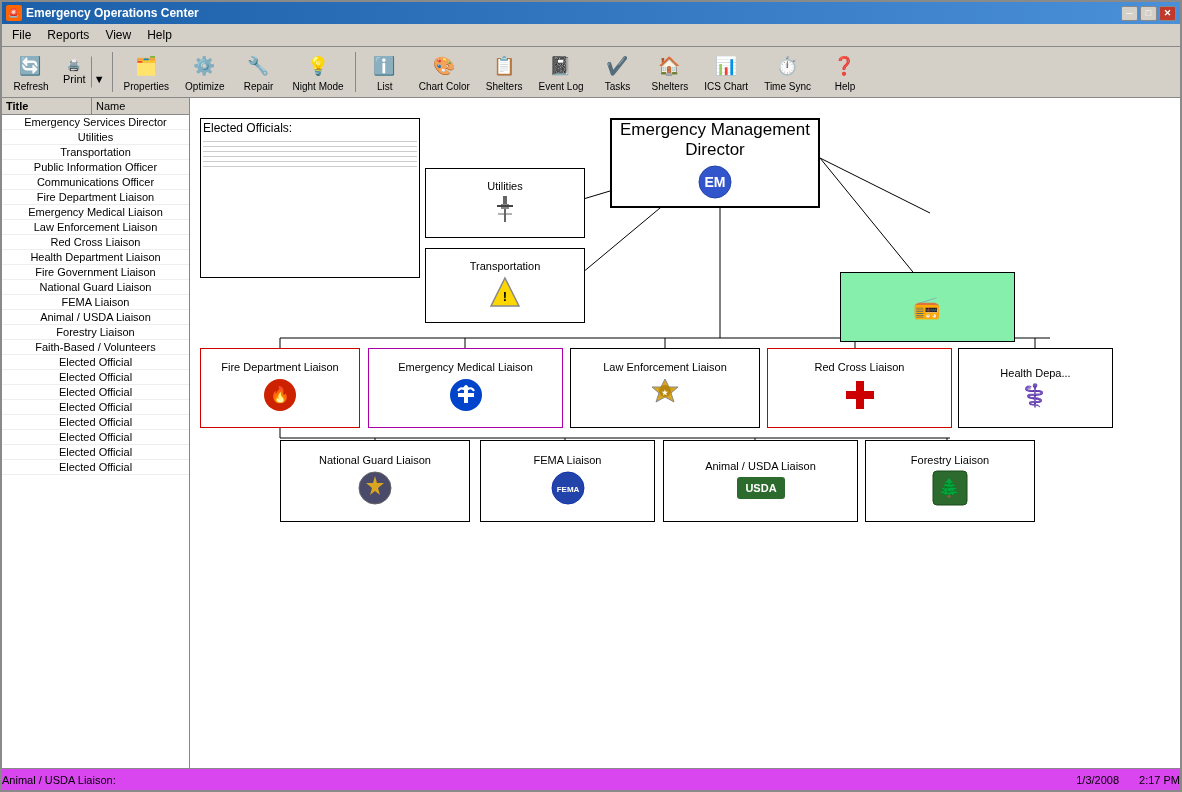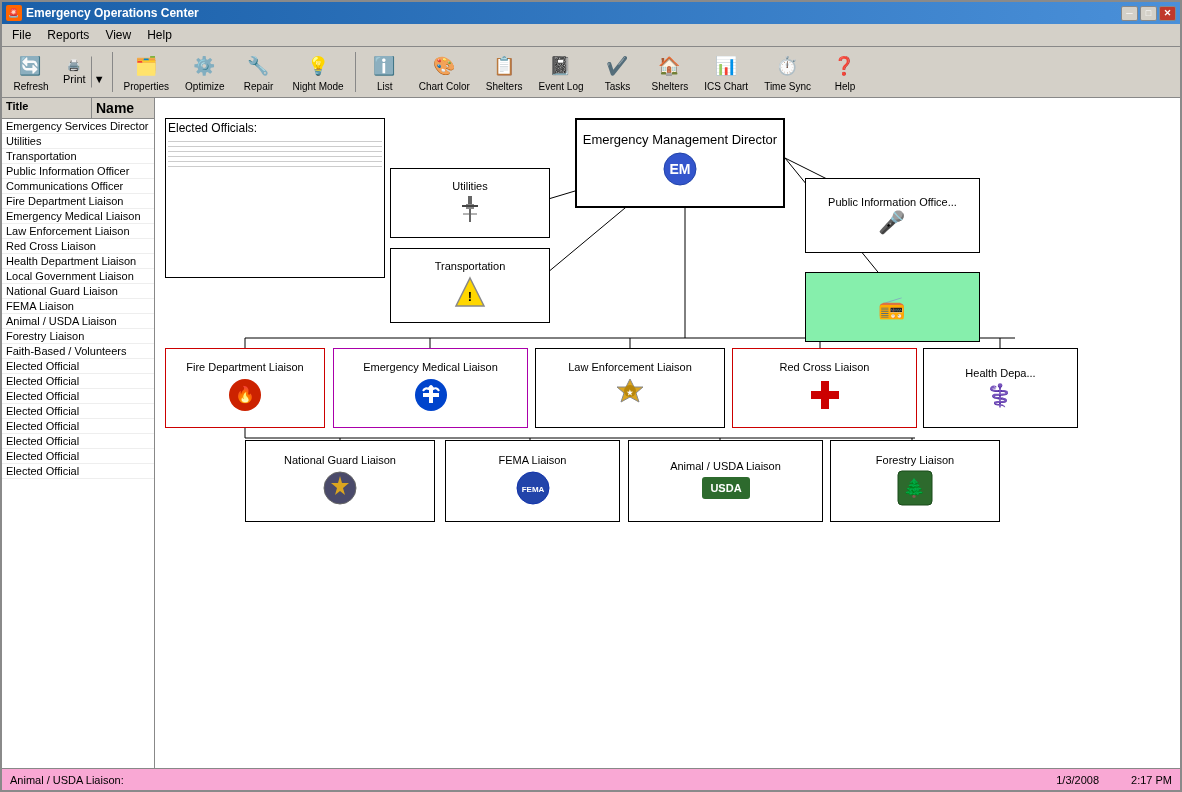--- a/index.html
+++ b/index.html
@@ -119,51 +119,52 @@
       height: 40px;
       background: #888;
       margin: 0 2px;
     }
     .content-area {
       display: flex;
       flex: 1;
       overflow: hidden;
     }
     .sidebar {
-      width: 153px;
+      width: 188px;
       background: white;
       border-right: 1px solid #888;
       overflow-y: auto;
       flex-shrink: 0;
     }
     .sidebar-header {
       display: flex;
       background: #d4d0c8;
       border-bottom: 1px solid #888;
     }
     .sidebar-col-title {
       width: 90px;
       padding: 2px 4px;
       font-weight: bold;
       font-size: 11px;
       border-right: 1px solid #888;
     }
     .sidebar-col-name {
       padding: 2px 4px;
-      font-weight: bold;
-      font-size: 14px;
+      font-weight: normal;
+      font-size: 11px;
     }
     .sidebar-item {
       padding: 1px 4px;
       font-size: 11px;
       cursor: pointer;
       border-bottom: 1px solid #eee;
       white-space: nowrap;
       overflow: hidden;
       text-overflow: ellipsis;
+      text-align: center;
     }
     .main-content {
       flex: 1;
       background: white;
       overflow: auto;
       position: relative;
     }
     .chart-area {
       position: relative;
       width: 1200px;
@@ -173,32 +174,32 @@
     
     .connector-svg {
       position: absolute;
       top: 0;
       left: 0;
       width: 100%;
       height: 100%;
       pointer-events: none;
     }
     .status-bar {
-      background: #f9a8d4;
+      background: #d946ef;
       border-top: 1px solid #888;
       height: 22px;
       display: flex;
       align-items: center;
-      padding: 0 8px;
+      padding: 0 0;
       font-size: 11px;
       justify-content: space-between;
       flex-shrink: 0;
     }
     .status-left { flex: 1; }
-    .status-right { display: flex; gap: 32px; }
+    .status-right { display: flex; gap: 20px; }
 
     
     .main-content::-webkit-scrollbar { width: 16px; height: 16px; }
     .main-content::-webkit-scrollbar-track { background: #d4d0c8; }
     .main-content::-webkit-scrollbar-thumb { background: #a0a0a0; border: 1px solid #888; }
 
     .toolbar-btn-with-arrow {
       display: flex;
       flex-direction: row;
       align-items: stretch;
@@ -327,21 +328,21 @@
       <div class="sidebar-item">Emergency Services Director</div>
       <div class="sidebar-item">Utilities</div>
       <div class="sidebar-item">Transportation</div>
       <div class="sidebar-item">Public Information Officer</div>
       <div class="sidebar-item">Communications Officer</div>
       <div class="sidebar-item">Fire Department Liaison</div>
       <div class="sidebar-item">Emergency Medical Liaison</div>
       <div class="sidebar-item">Law Enforcement Liaison</div>
       <div class="sidebar-item">Red Cross Liaison</div>
       <div class="sidebar-item">Health Department Liaison</div>
-      <div class="sidebar-item">Local Government Liaison</div>
+      <div class="sidebar-item">Fire Government Liaison</div>
       <div class="sidebar-item">National Guard Liaison</div>
       <div class="sidebar-item">FEMA Liaison</div>
       <div class="sidebar-item">Animal / USDA Liaison</div>
       <div class="sidebar-item">Forestry Liaison</div>
       <div class="sidebar-item">Faith-Based / Volunteers</div>
       <div class="sidebar-item">Elected Official</div>
       <div class="sidebar-item">Elected Official</div>
       <div class="sidebar-item">Elected Official</div>
       <div class="sidebar-item">Elected Official</div>
       <div class="sidebar-item">Elected Official</div>
@@ -395,21 +396,21 @@
           <div style="font-size:12px; margin-bottom:4px;">Elected Officials:</div>
           <div style="border-bottom:1px solid #ccc; margin:2px 0;"></div>
           <div style="border-bottom:1px solid #ccc; margin:2px 0;"></div>
           <div style="border-bottom:1px solid #ccc; margin:2px 0;"></div>
           <div style="border-bottom:1px solid #ccc; margin:2px 0;"></div>
           <div style="border-bottom:1px solid #ccc; margin:2px 0;"></div>
           <div style="border-bottom:1px solid #ccc; margin:2px 0;"></div>
         </div>
 
         <div style="position:absolute; top:20px; left:420px; width:210px; height:90px; border:2px solid #000; background:white; display:flex; flex-direction:column; align-items:center; justify-content:center; text-align:center; padding:4px;">
-          <div style="font-size:13px; margin-bottom:4px;">Emergency Management Director</div>
+          <div style="font-size:17px; margin-bottom:4px;">Emergency Management Director</div>
           <div style="font-size:28px; color:#ef4444;">
             <svg width="36" height="36" viewBox="0 0 36 36">
               <ellipse cx="18" cy="18" rx="16" ry="16" fill="#3355cc" stroke="#2244aa" stroke-width="1"></ellipse>
               <text x="18" y="23" text-anchor="middle" font-size="14" fill="white" font-weight="bold">EM</text>
             </svg>
           </div>
         </div>
 
         <div style="position:absolute; top:70px; left:235px; width:160px; height:70px; border:1px solid #000; background:white; display:flex; flex-direction:column; align-items:center; justify-content:center; text-align:center; padding:4px;">
           <div style="font-size:11px; margin-bottom:2px;">Utilities</div>
@@ -427,24 +428,20 @@
         <div style="position:absolute; top:150px; left:235px; width:160px; height:75px; border:1px solid #000; background:white; display:flex; flex-direction:column; align-items:center; justify-content:center; text-align:center; padding:4px;">
           <div style="font-size:11px; margin-bottom:2px;">Transportation</div>
           <div>
             <svg width="36" height="36" viewBox="0 0 36 36">
               <polygon points="18,4 32,32 4,32" fill="#FFD700" stroke="#888" stroke-width="1.5"></polygon>
               <text x="18" y="27" text-anchor="middle" font-size="13" fill="black" font-weight="bold">!</text>
             </svg>
           </div>
         </div>
 
-        <div style="position:absolute; top:80px; left:650px; width:175px; height:75px; border:1px solid #000; background:white; display:flex; flex-direction:column; align-items:center; justify-content:center; text-align:center; padding:4px; overflow:hidden;">
-          <div style="font-size:11px; margin-bottom:2px; overflow:hidden; white-space:nowrap; text-overflow:ellipsis; width:100%;">Public Information Office...</div>
-          <div style="font-size:22px;">🎤</div>
-        </div>
 
         <div style="position:absolute; top:165px; left:650px; width:175px; height:70px; border:1px solid #000; background:#86efac; display:flex; flex-direction:column; align-items:center; justify-content:center; text-align:center; padding:20px; overflow:hidden;margin-top:9px;">
           <div style="font-size:11px; margin-bottom:2px; overflow:hidden; white-space:nowrap; text-overflow:ellipsis; width:100%;">Communications Offic...</div>
           <div style="font-size:22px;">📻</div>
         </div>
 
         <div style="position:absolute; top:250px; left:10px; width:160px; height:80px; border:1px solid #cc0000; background:white; display:flex; flex-direction:column; align-items:center; justify-content:center; text-align:center; padding:4px;">
           <div style="font-size:11px; margin-bottom:4px;">Fire Department Liaison</div>
           <div>
             <svg width="36" height="36" viewBox="0 0 36 36">

